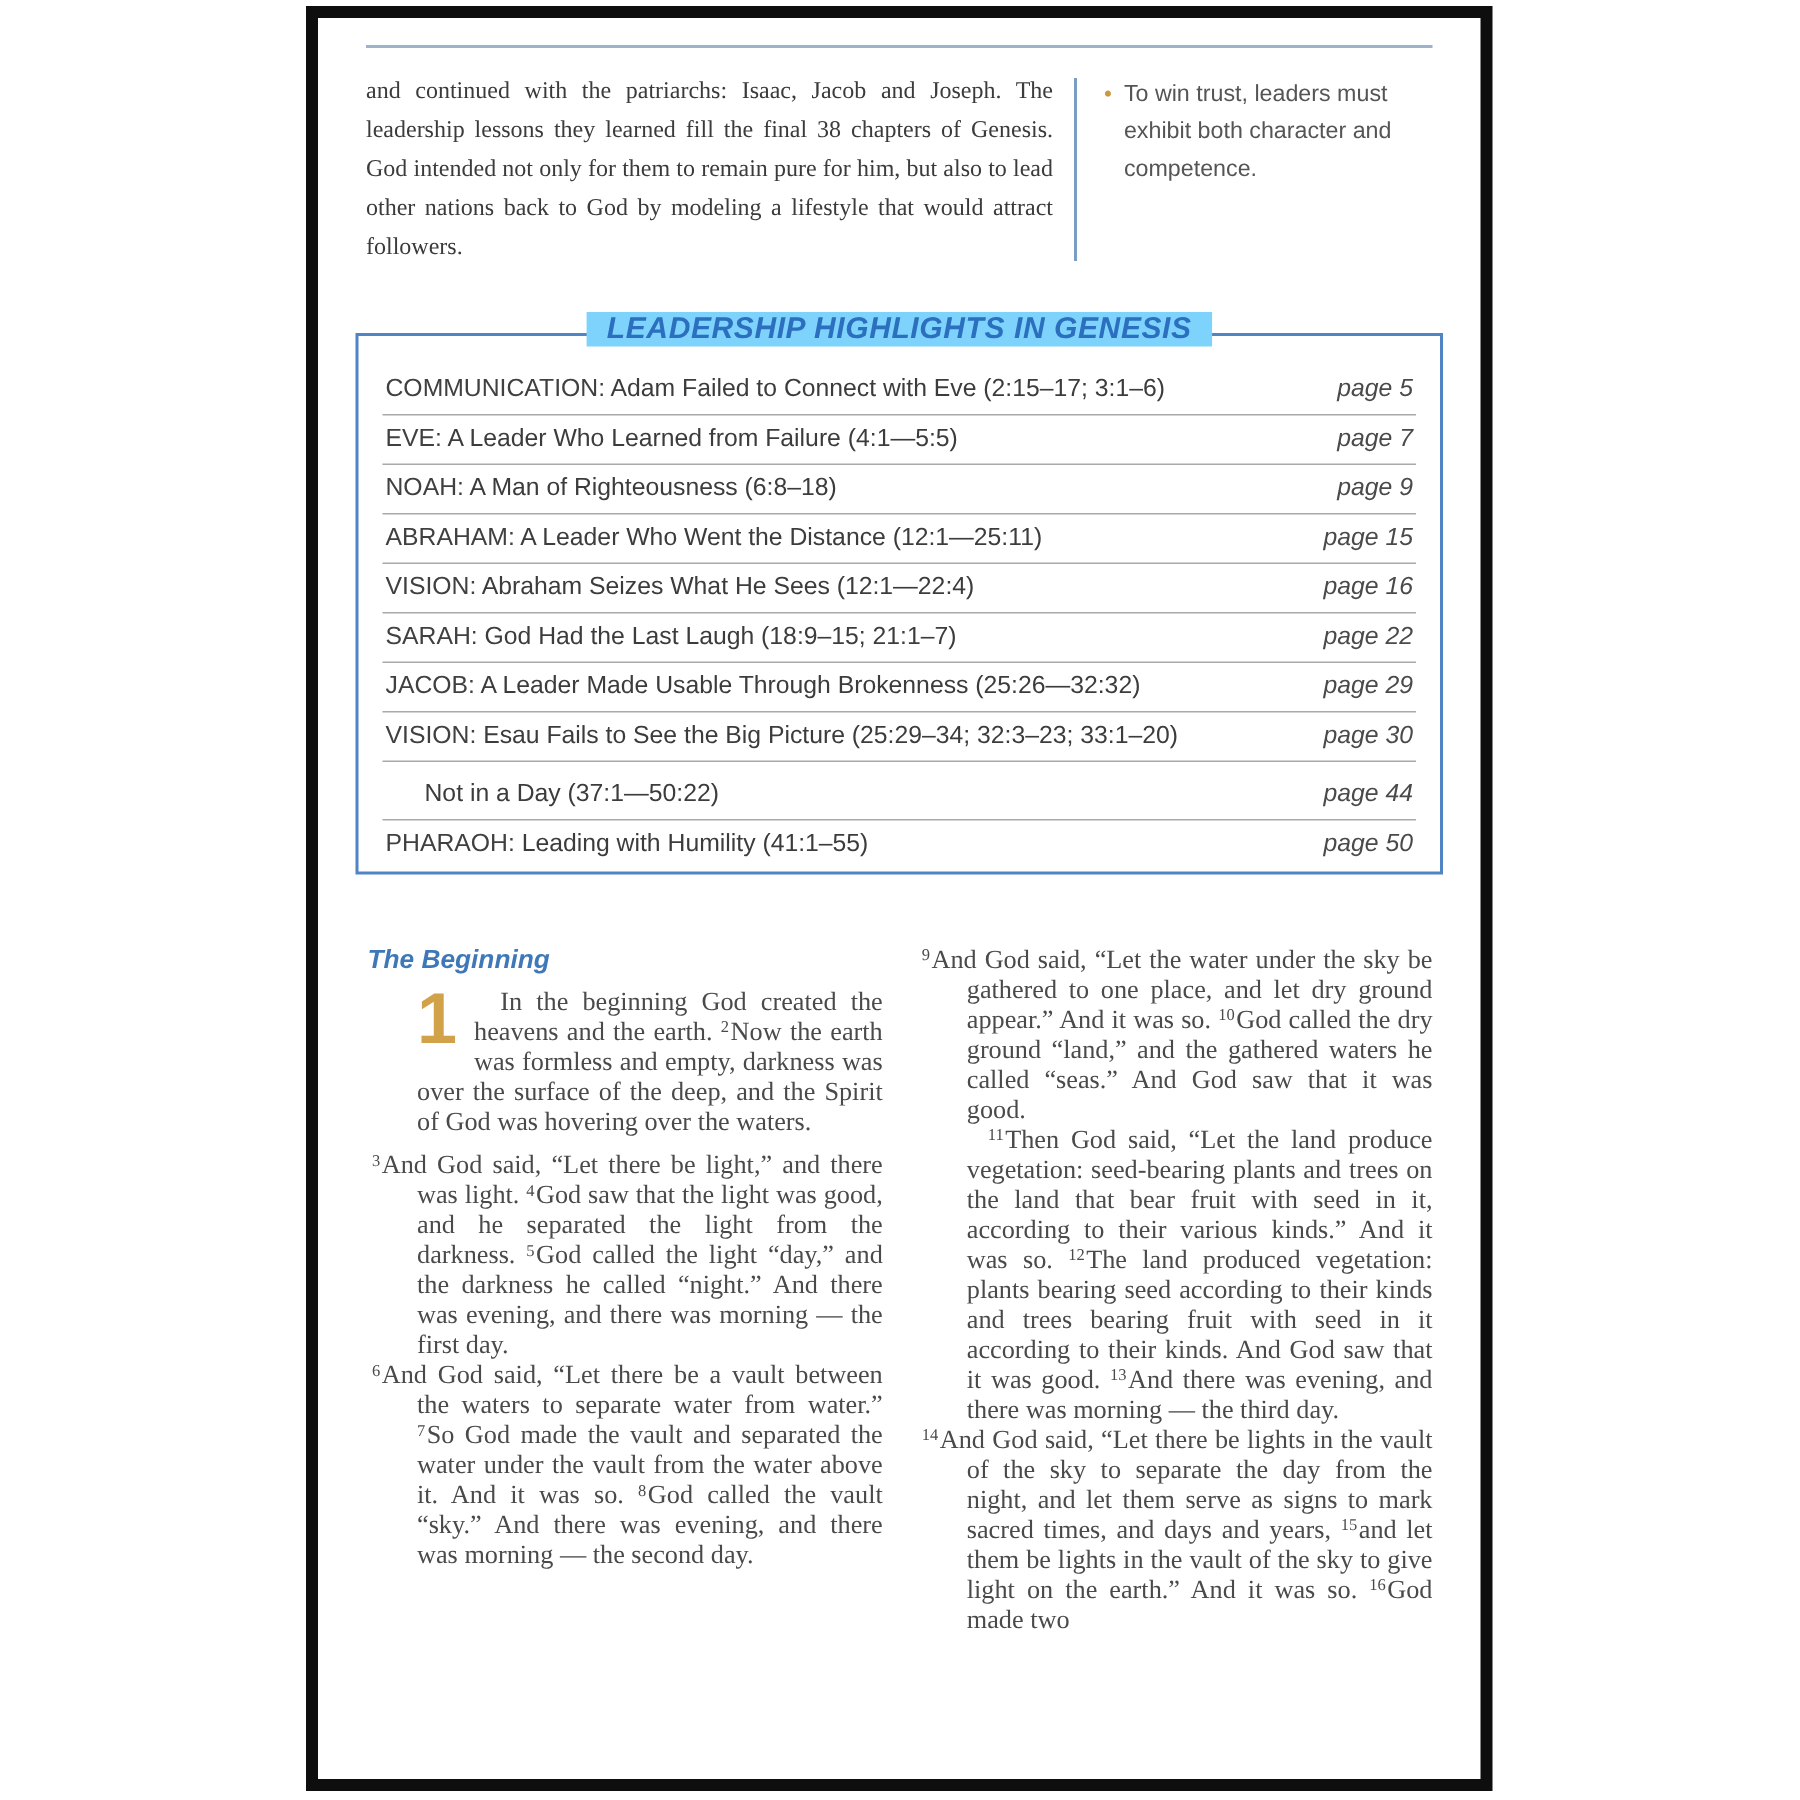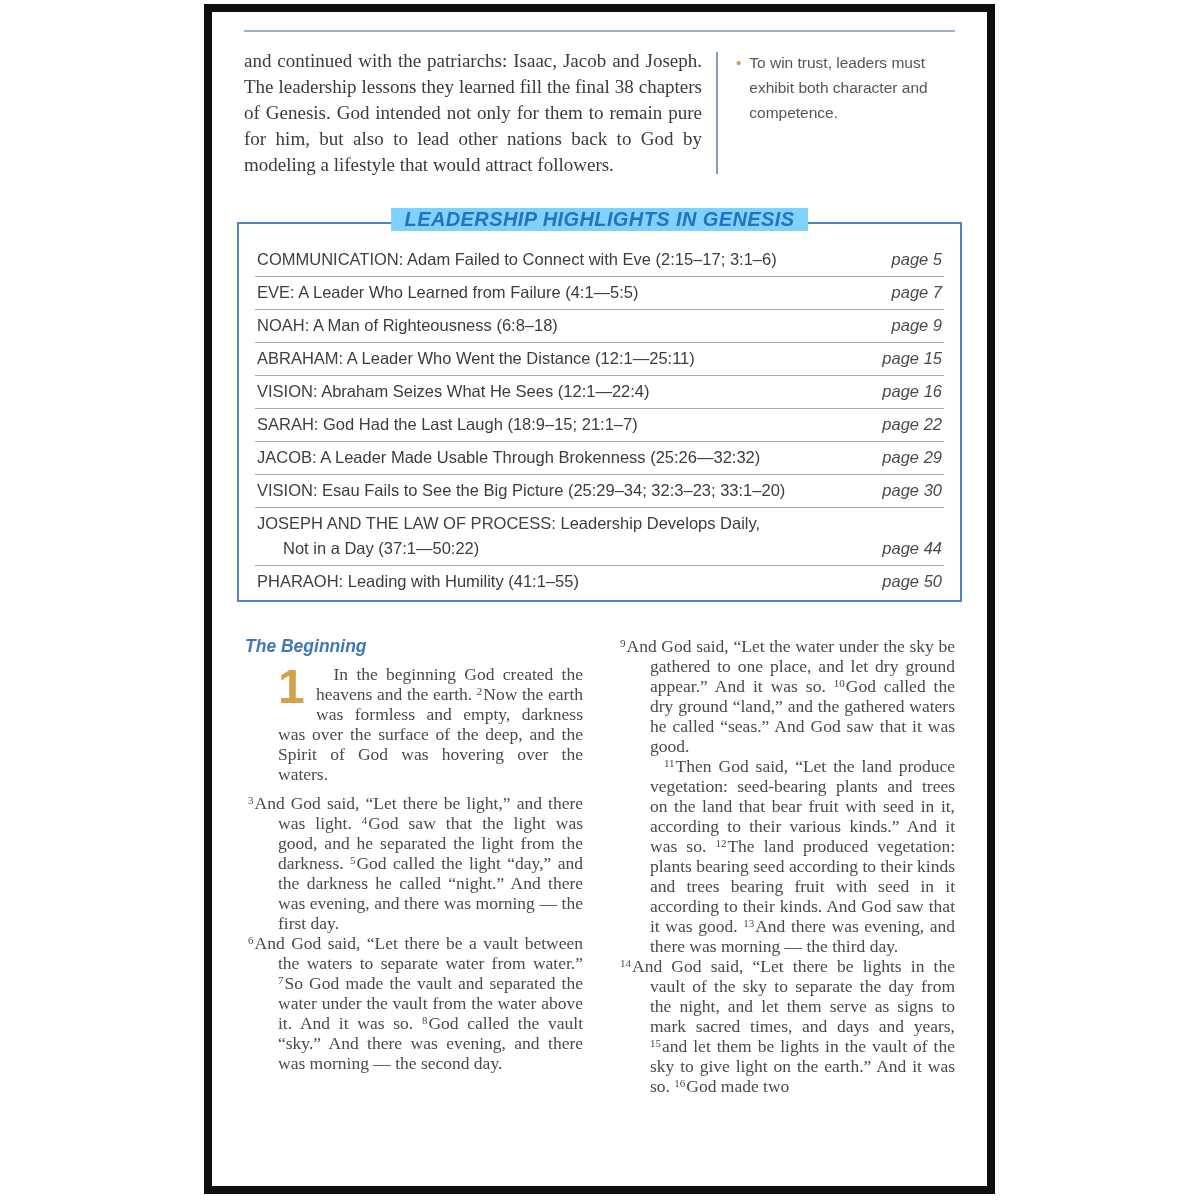--- a/index.html
+++ b/index.html
@@ -15,21 +15,21 @@
   
   .running-head{position:relative;height:26px;}
   .head-ref{font-weight:700;font-size:16px;letter-spacing:.5px;color:#3a3a3a;}
   .head-pagenum{position:absolute;left:0;right:0;top:1px;text-align:center;font-size:16px;color:#3a3a3a;}
   .head-rule{border:none;border-top:2px solid #9db3cc;margin:6px 0 0 0;}
 
   
   .intro-row{display:flex;margin-top:16px;align-items:stretch;}
   .intro-text{
     width:472px;font-family:"Liberation Serif","DejaVu Serif",serif;
-    font-size:19px;line-height:26px;color:#3b3b3b;text-align:justify;
+    font-size:16px;line-height:26px;color:#3b3b3b;text-align:justify;
     padding-right:14px;
   }
   .intro-divider{width:2px;background:#7b9cc4;margin:4px 0 4px 0;}
   .margin-note{width:214px;padding:2px 0 0 18px;font-size:15.5px;line-height:25px;color:#555555;display:flex;}
   .note-bullet{color:#c99a3f;margin-right:8px;font-size:15px;line-height:25px;}
 
   
   .hl-box{
     position:relative;border:2px solid #4f84c5;margin:44px -7px 0 -7px;
     padding:20px 16px 2px 16px;
@@ -43,21 +43,21 @@
     display:flex;justify-content:space-between;align-items:flex-end;
     padding:6px 2px 7px 2px;border-bottom:1px solid #a9a9a9;
     font-size:16.5px;line-height:19px;color:#3c3c3c;
   }
   .hl-row:last-child{border-bottom:none;}
   .hl-label{color:#404040;font-weight:400;}
   .hl-page{color:#4a4a4a;white-space:nowrap;padding-left:12px;font-style:italic;}
   .hl-line2{margin-top:6px;padding-left:26px;}
 
   
-  .scripture{display:flex;margin-top:34px;gap:33px;}
+  .scripture{display:flex;margin-top:46px;gap:22px;}
   .col{width:352px;}
   .section-heading{
     font-style:italic;font-weight:700;font-size:17.5px;color:#3f78b8;margin:0 0 7px 1px;
   }
   .verses{
     font-family:"Liberation Serif","DejaVu Serif",serif;
     font-size:17.5px;line-height:20px;color:#4a4a4a;text-align:justify;
     padding-left:34px;
   }
   .dropcap{
@@ -120,21 +120,20 @@
       <div class="hl-row">
         <div><span class="hl-label">JACOB:</span><span> A Leader Made Usable Through Brokenness (25:26—32:32)</span></div>
         <div class="hl-page">page 29</div>
       </div>
       <div class="hl-row">
         <div><span class="hl-label">VISION:</span><span> Esau Fails to See the Big Picture (25:29–34; 32:3–23; 33:1–20)</span></div>
         <div class="hl-page">page 30</div>
       </div>
       <div class="hl-row">
         <div>
-          <div><span class="hl-label">JOSEPH AND THE LAW OF PROCESS:</span><span> Leadership Develops Daily,</span></div>
           <div class="hl-line2">Not in a Day (37:1—50:22)</div>
         </div>
         <div class="hl-page">page 44</div>
       </div>
       <div class="hl-row">
         <div><span class="hl-label">PHARAOH:</span><span> Leading with Humility (41:1–55)</span></div>
         <div class="hl-page">page 50</div>
       </div>
     </div>
 

